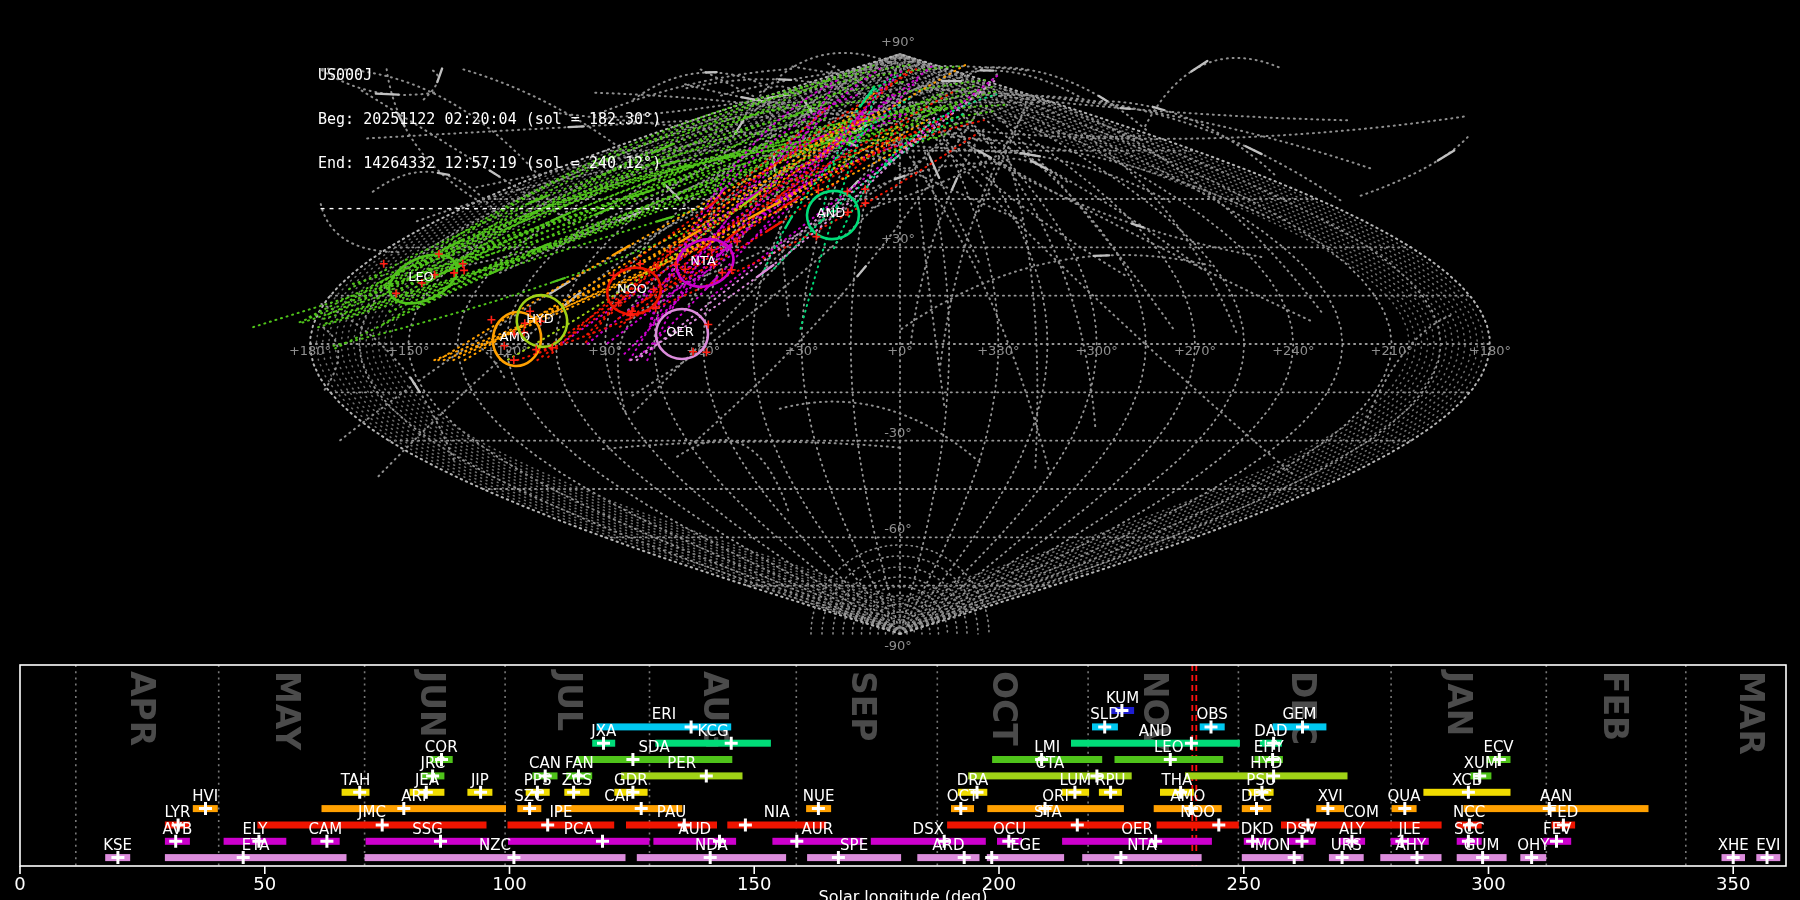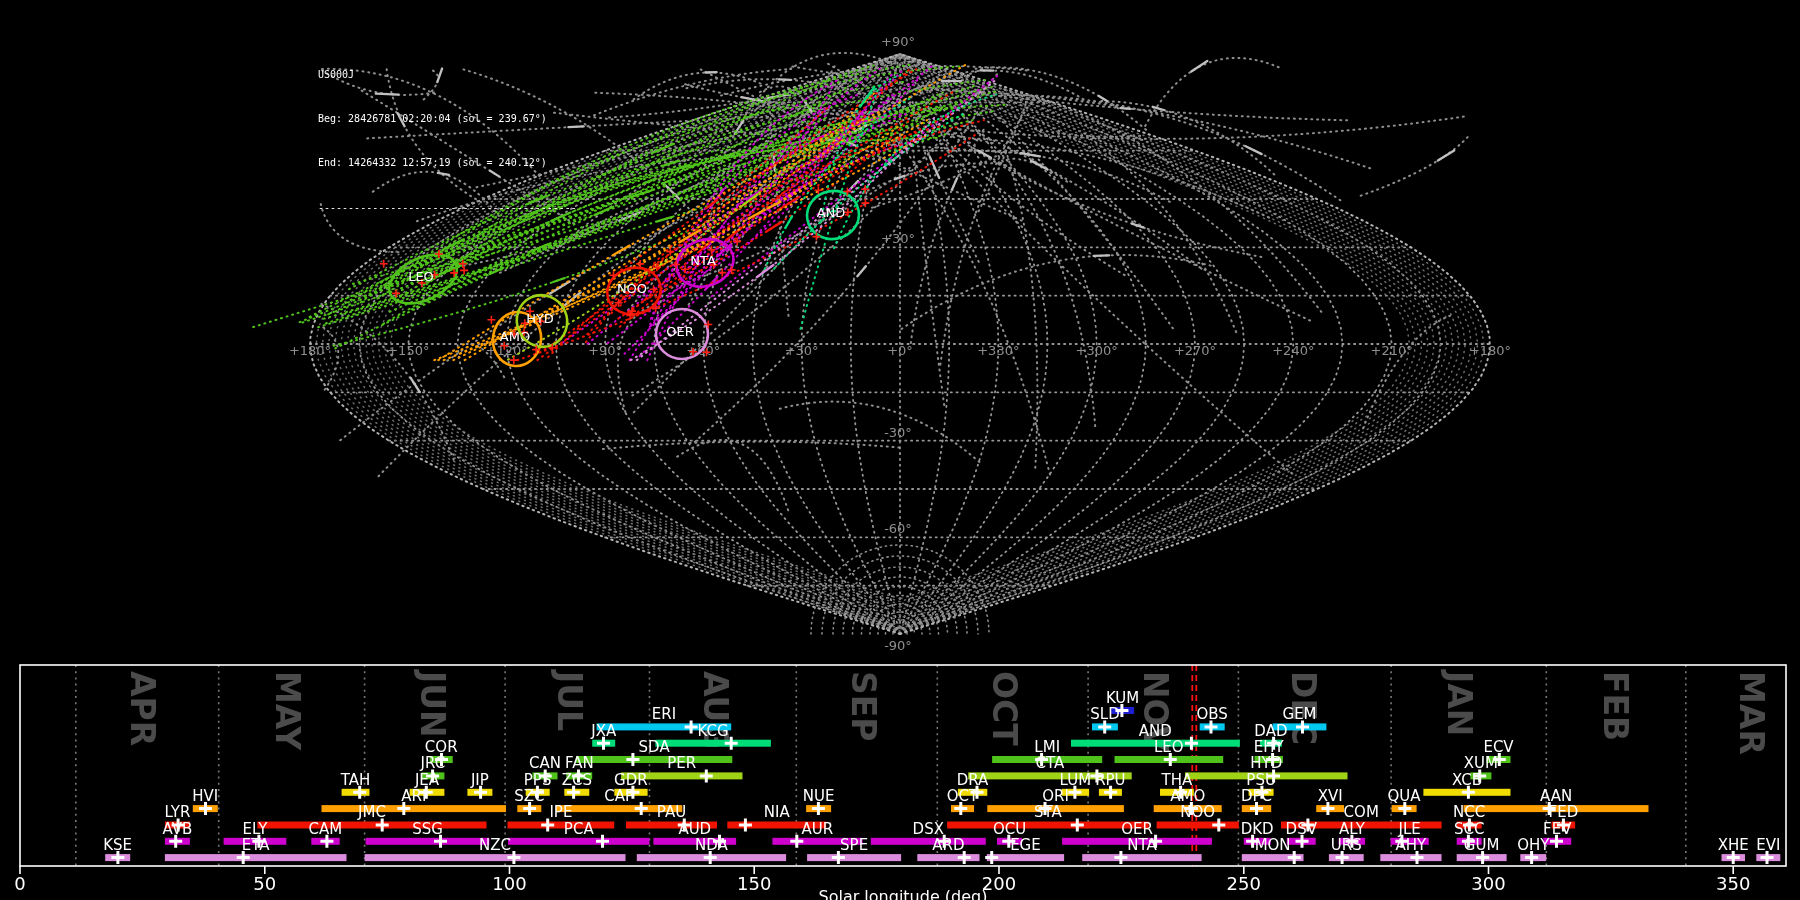--- a/index.html
+++ b/index.html
@@ -1,20 +1,20 @@
 <!DOCTYPE html>
 <html><head>
 <meta charset="utf-8">
 <style>
   html,body{margin:0;padding:0;background:#000;}
   #app{position:relative;width:1800px;height:900px;background:#000;overflow:hidden;
        font-family:"DejaVu Sans",sans-serif;margin-top:24px;}
   #plot{position:absolute;left:0;top:0;}
   #legend{position:absolute;left:318px;top:14px;color:#fff;
-          font-family:"DejaVu Sans Mono",monospace;font-size:10px;line-height:14.8px;
+          font-family:"DejaVu Sans Mono",monospace;font-size:15px;line-height:14.8px;
           white-space:pre;}
   text{font-family:"DejaVu Sans",sans-serif;}
 </style>
 </head>
 <body>
 
 <div id="app">
   <svg id="plot" width="1800" height="900">
     <g id="g-sky">
         <path d="M 747.3 561.7 L 1052.7 561.7 M 605.0 513.3 L 1195.0 513.3 M 482.8 465.0 L 1317.2 465.0 M 389.0 416.7 L 1411.0 416.7 M 330.1 368.3 L 1469.9 368.3 M 310.0 320.0 L 1490.0 320.0 M 330.1 271.7 L 1469.9 271.7 M 389.0 223.3 L 1411.0 223.3 M 482.8 175.0 L 1317.2 175.0 M 605.0 126.7 L 1195.0 126.7 M 747.3 78.3 L 1052.7 78.3 " fill="none" stroke="#989898" stroke-width="1.8" stroke-dasharray="1.2 4.6" stroke-linecap="round"></path>
@@ -291,17 +291,17 @@
         <text x="754.2499999999999" y="866" fill="#ffffff" font-size="18" text-anchor="middle">150</text>
         <text x="998.9999999999999" y="866" fill="#ffffff" font-size="18" text-anchor="middle">200</text>
         <text x="1243.75" y="866" fill="#ffffff" font-size="18" text-anchor="middle">250</text>
         <text x="1488.4999999999998" y="866" fill="#ffffff" font-size="18" text-anchor="middle">300</text>
         <text x="1733.2499999999998" y="866" fill="#ffffff" font-size="18" text-anchor="middle">350</text>
       </g>
     <text id="xlabel" x="903" y="878" fill="#ffffff" font-size="16" text-anchor="middle">Solar longitude (deg)</text>
   </svg>
   <div id="legend">
     <div>US000J</div>
-    <div>Beg: 28426781 02:20:04 (sol = 239.67°)</div>
+    <div>Beg: 20251122 02:20:04 (sol = 182.30°)</div>
     <div>End: 14264332 12:57:19 (sol = 240.12°)</div>
     <div>-------------------------------------------</div>
   </div>
 </div>
 
 </body></html>

